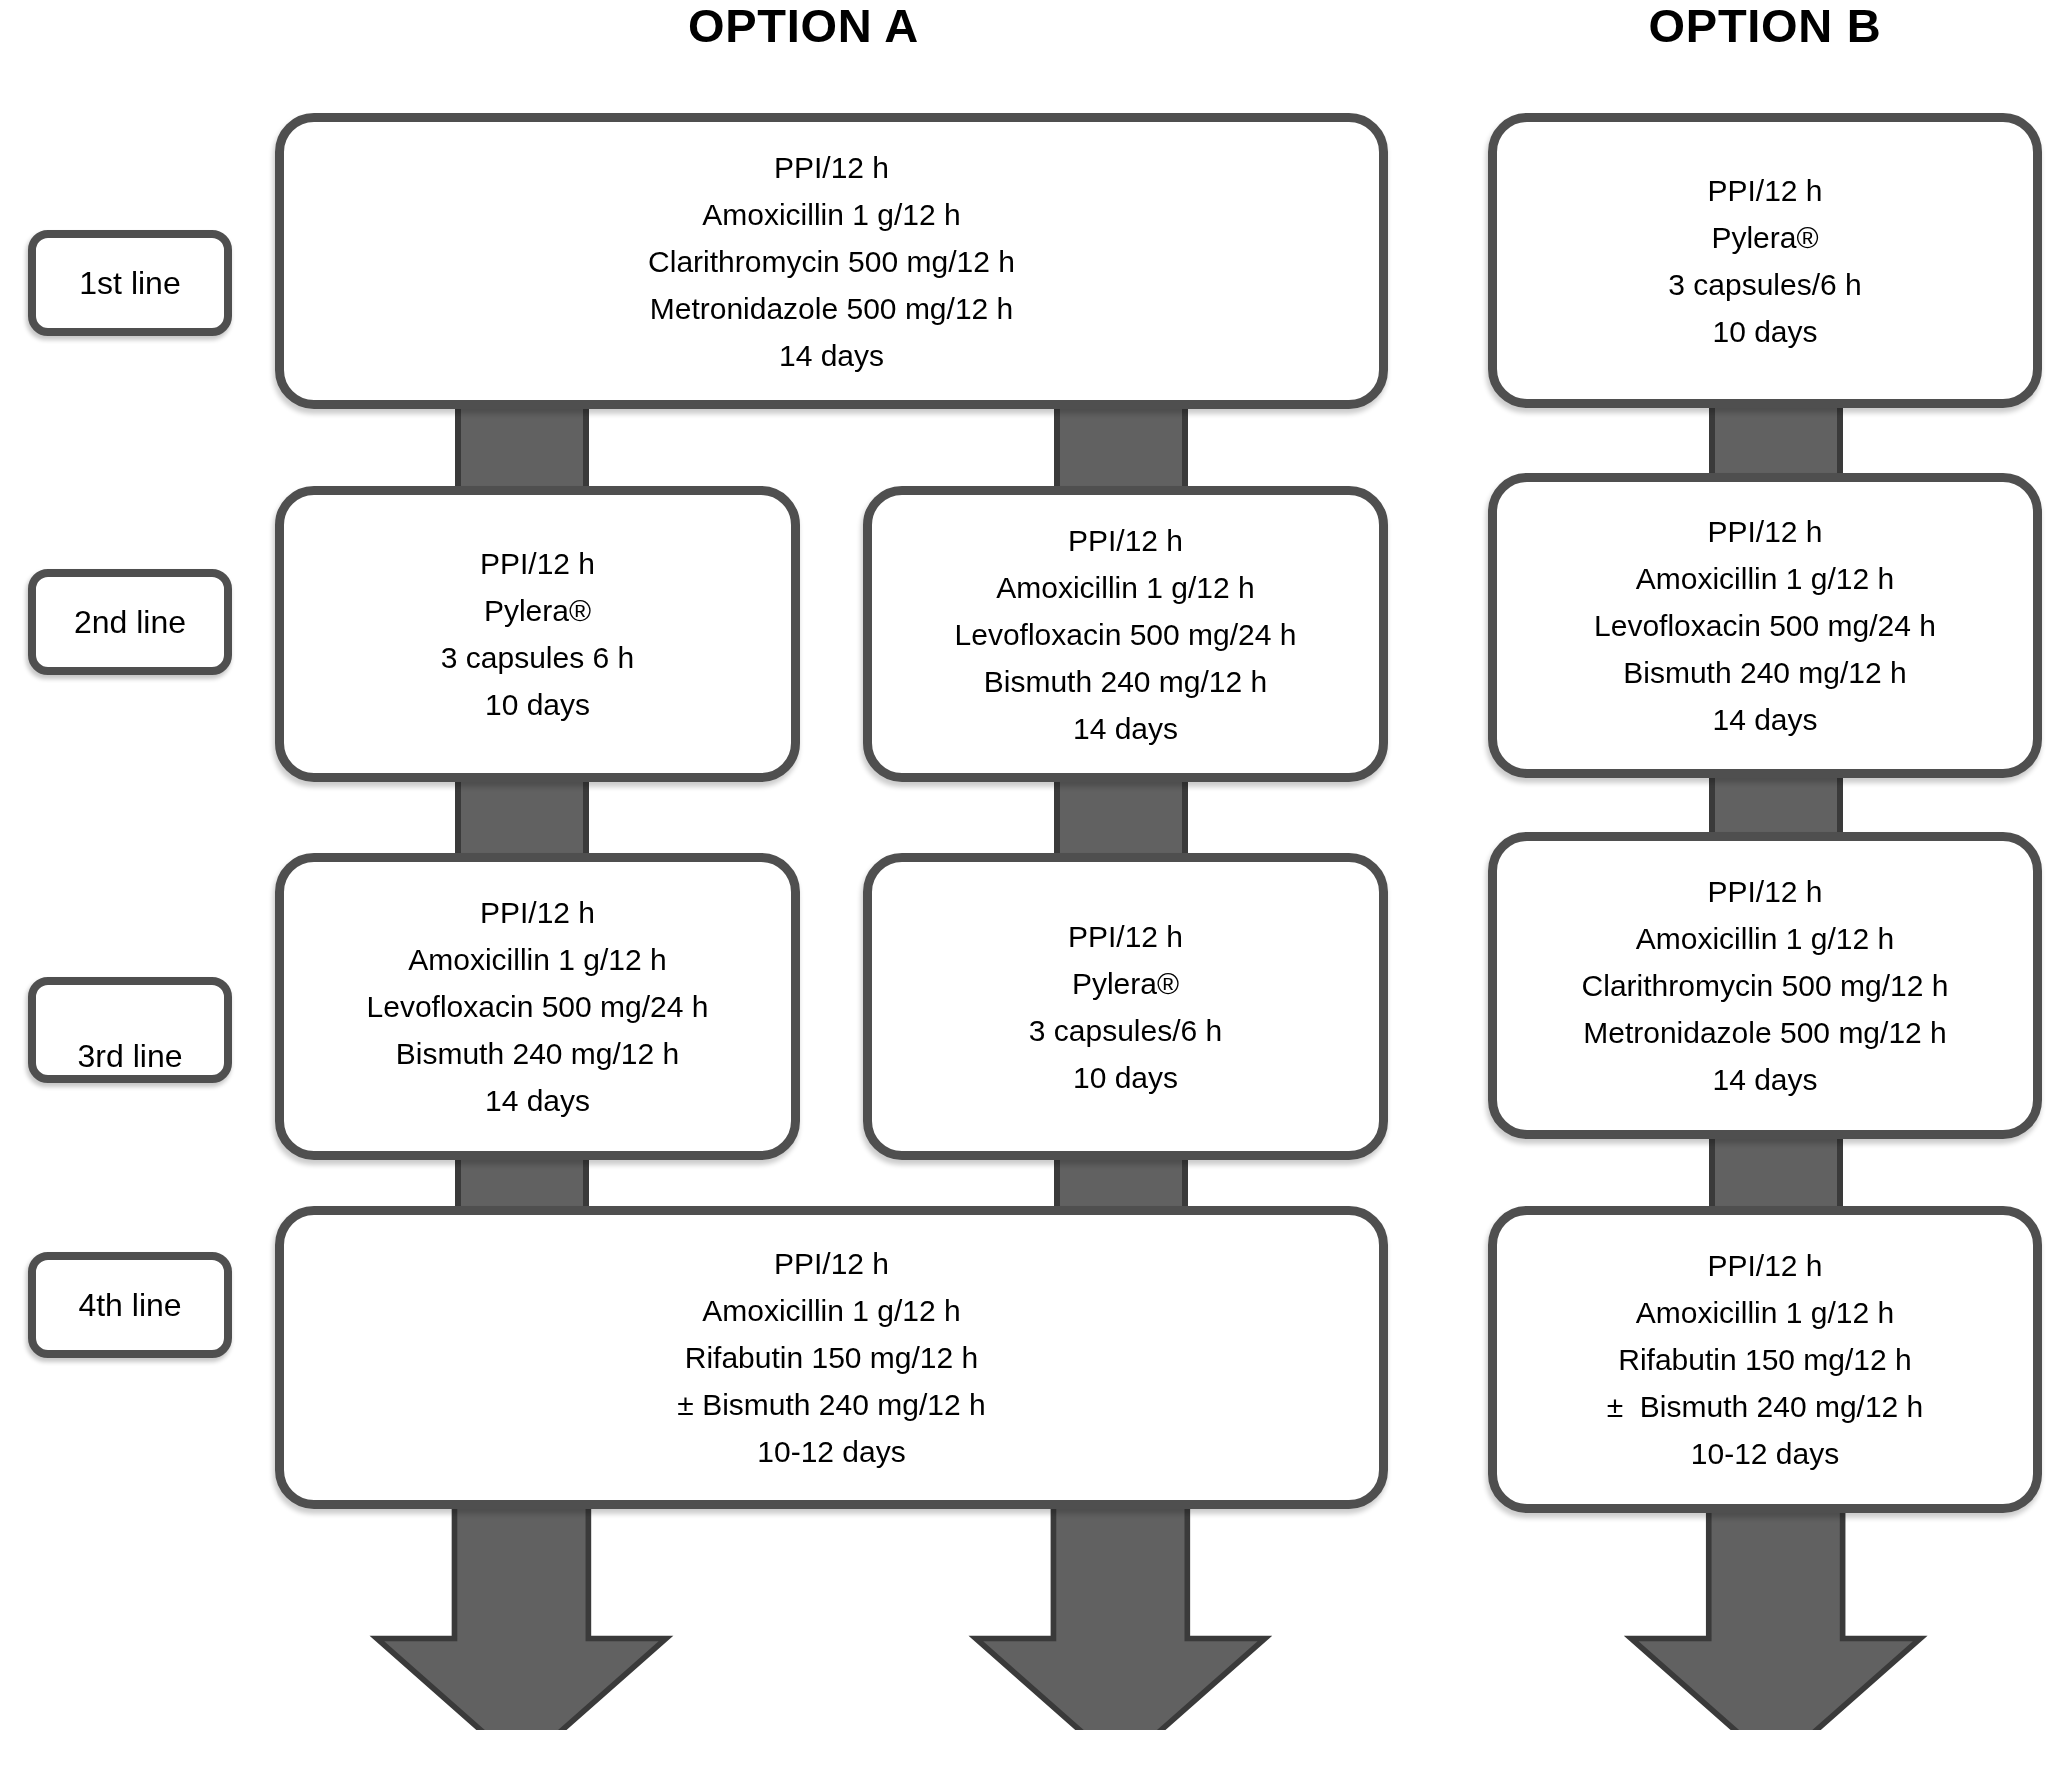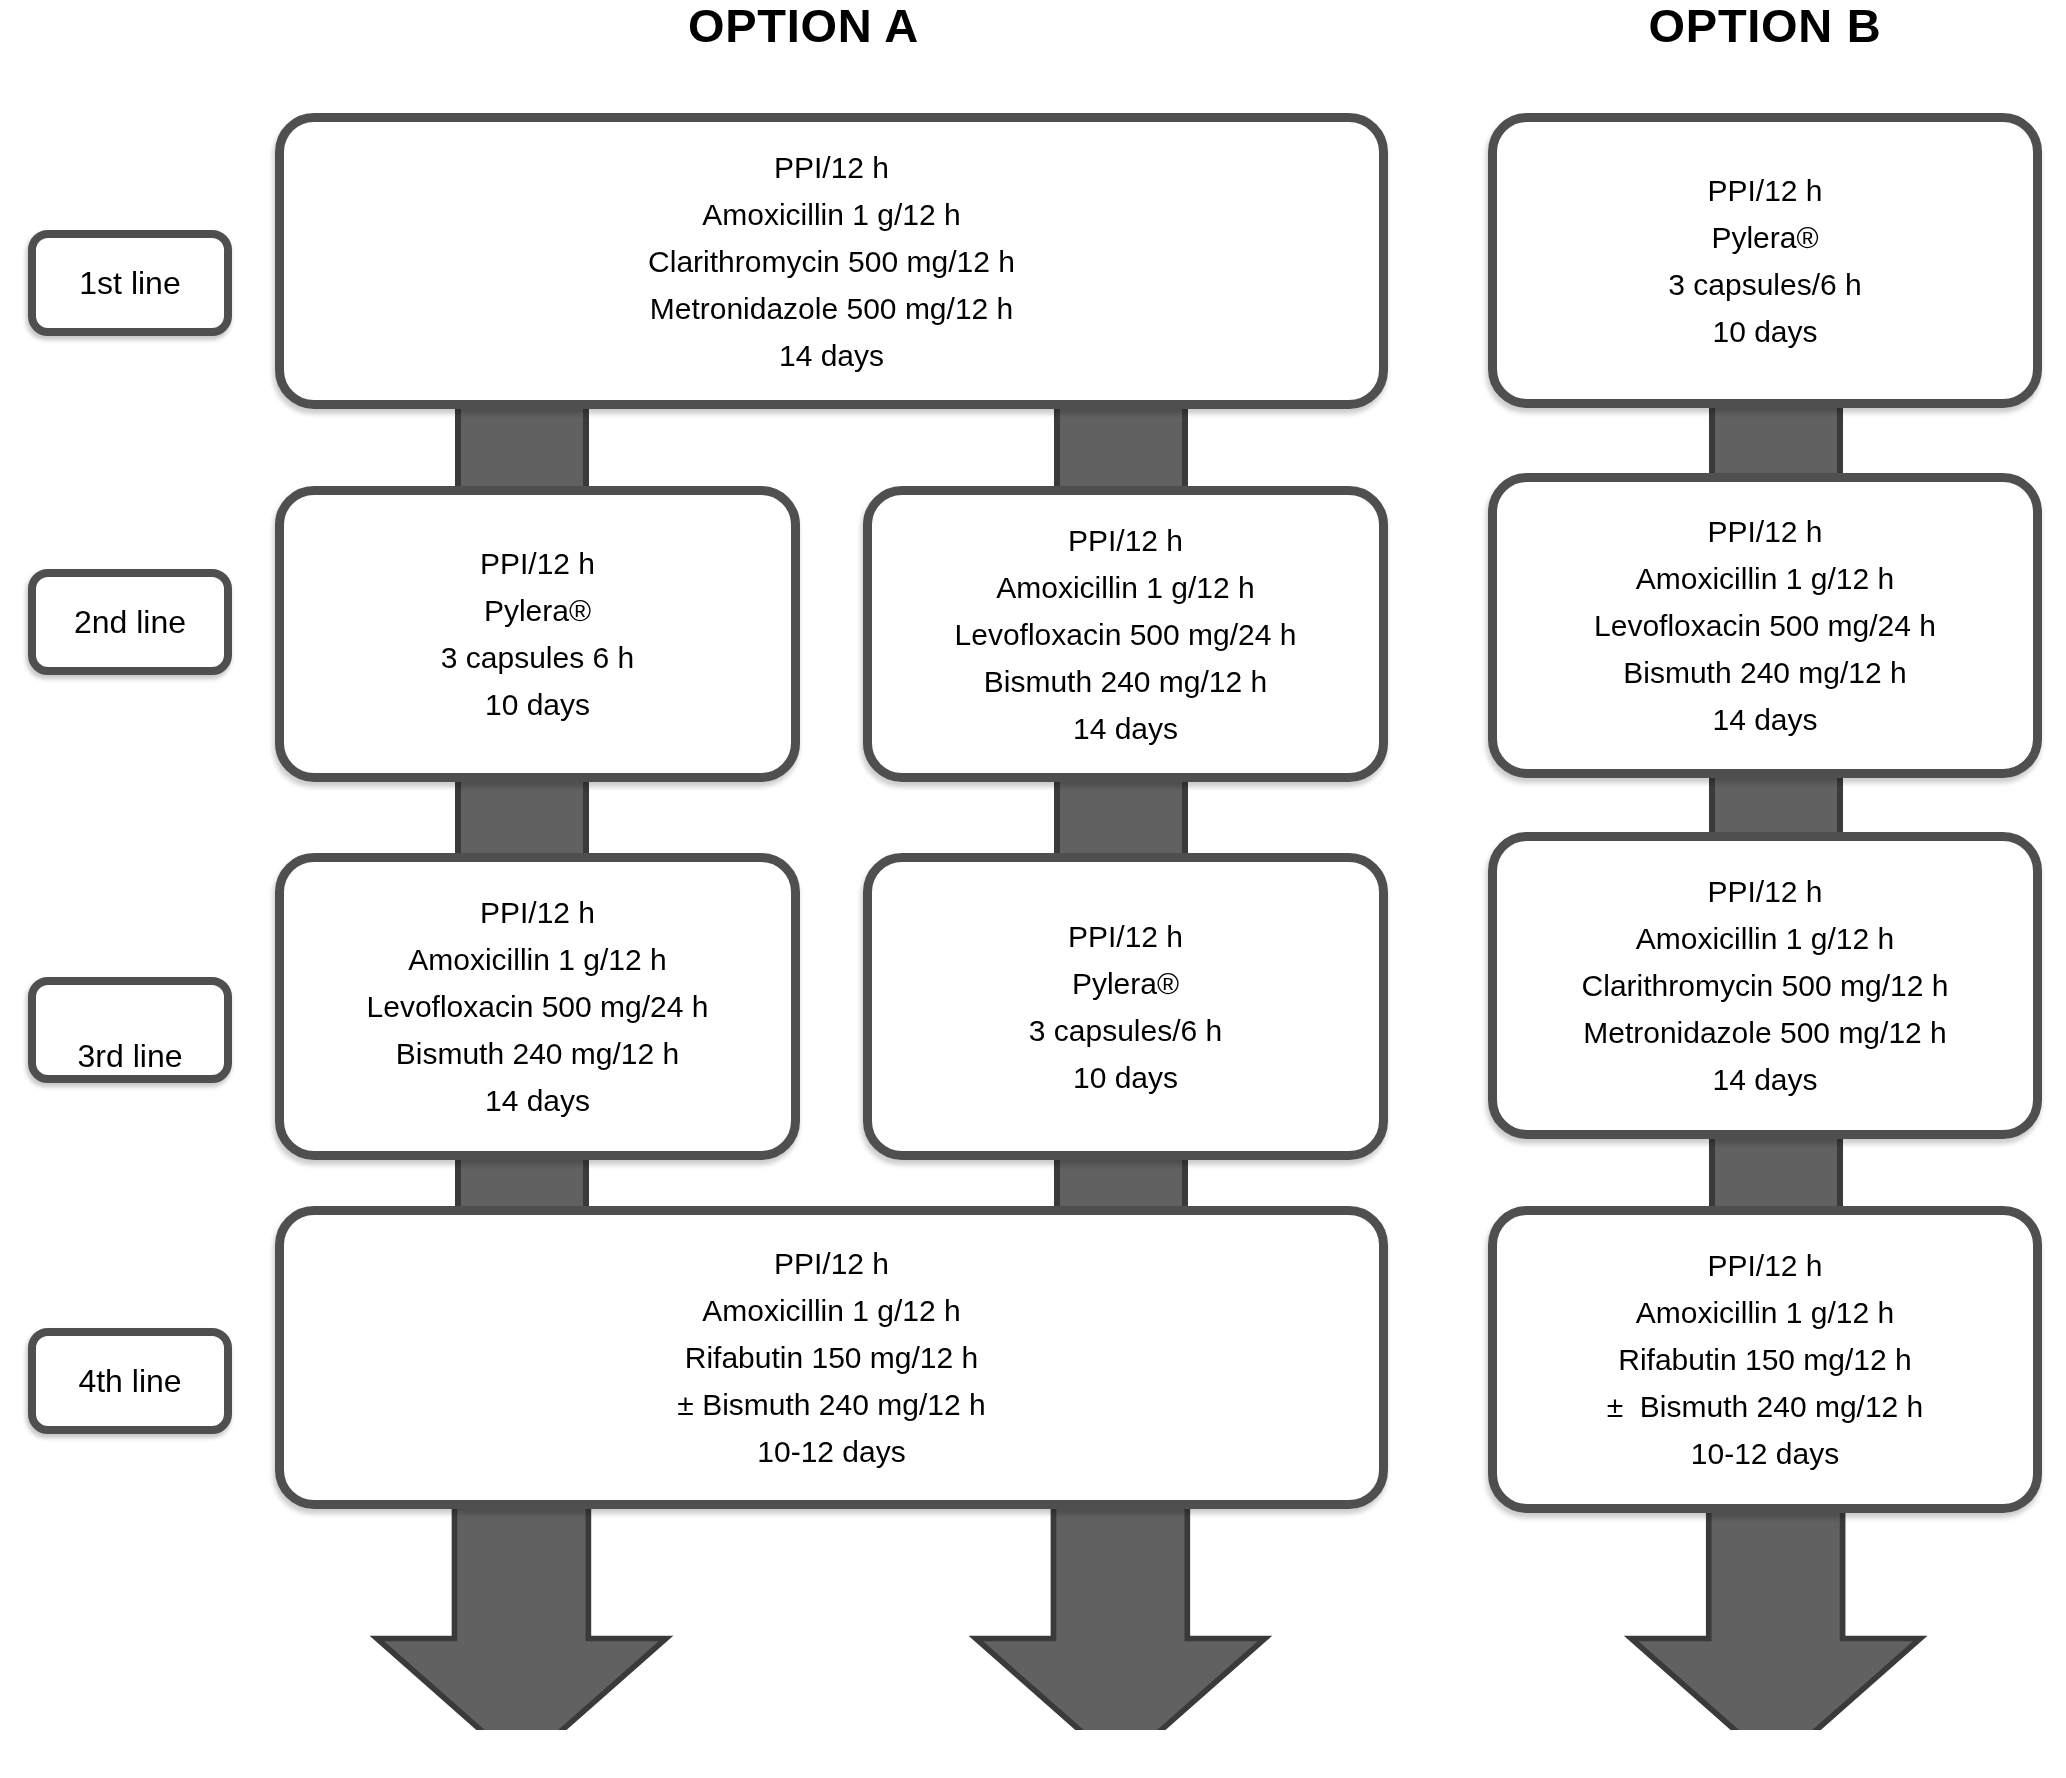--- a/index.html
+++ b/index.html
@@ -12,21 +12,21 @@
     font-size:47px;font-weight:bold;text-align:center;letter-spacing:0.7px;z-index:3;
   }
   #title-a{left:247px;width:1113px;}
   #title-b{left:1488px;width:554px;}
   .rlabel{
     position:absolute;left:10px;width:204px;height:106px;box-sizing:border-box;
     border:8.5px solid #4f4f4f;border-radius:20px;background:#fff;
     display:flex;align-items:center;justify-content:center;
     font-size:32px;z-index:2;box-shadow:-1.4px 3.5px 4.2px rgba(0,0,0,.22);margin-left:18px;
   }
-  #rlabel-1{top:230px;} #rlabel-2{top:569px;} #rlabel-3{top:977px;align-items:flex-end;} #rlabel-4{top:1328px;}
+  #rlabel-1{top:230px;} #rlabel-2{top:569px;} #rlabel-3{top:977px;align-items:flex-end;} #rlabel-4{top:1252px;}
   .bigbox{
     position:absolute;background:#fff;border:9.2px solid #4f4f4f;border-radius:39px;
     box-sizing:border-box;display:flex;flex-direction:column;align-items:center;justify-content:center;
     font-size:30px;line-height:47px;text-align:center;z-index:2;
     box-shadow:-1.4px 4.2px 5px rgba(0,0,0,.2);
   }
   .tline{white-space:pre;}
   #box-a1 {left:275px; top:113px; width:1113px;height:296px;}
   #box-a2l{left:275px; top:486px; width:525px; height:296px;}
   #box-a2r{left:863px;top:486px; width:525px; height:296px;}

